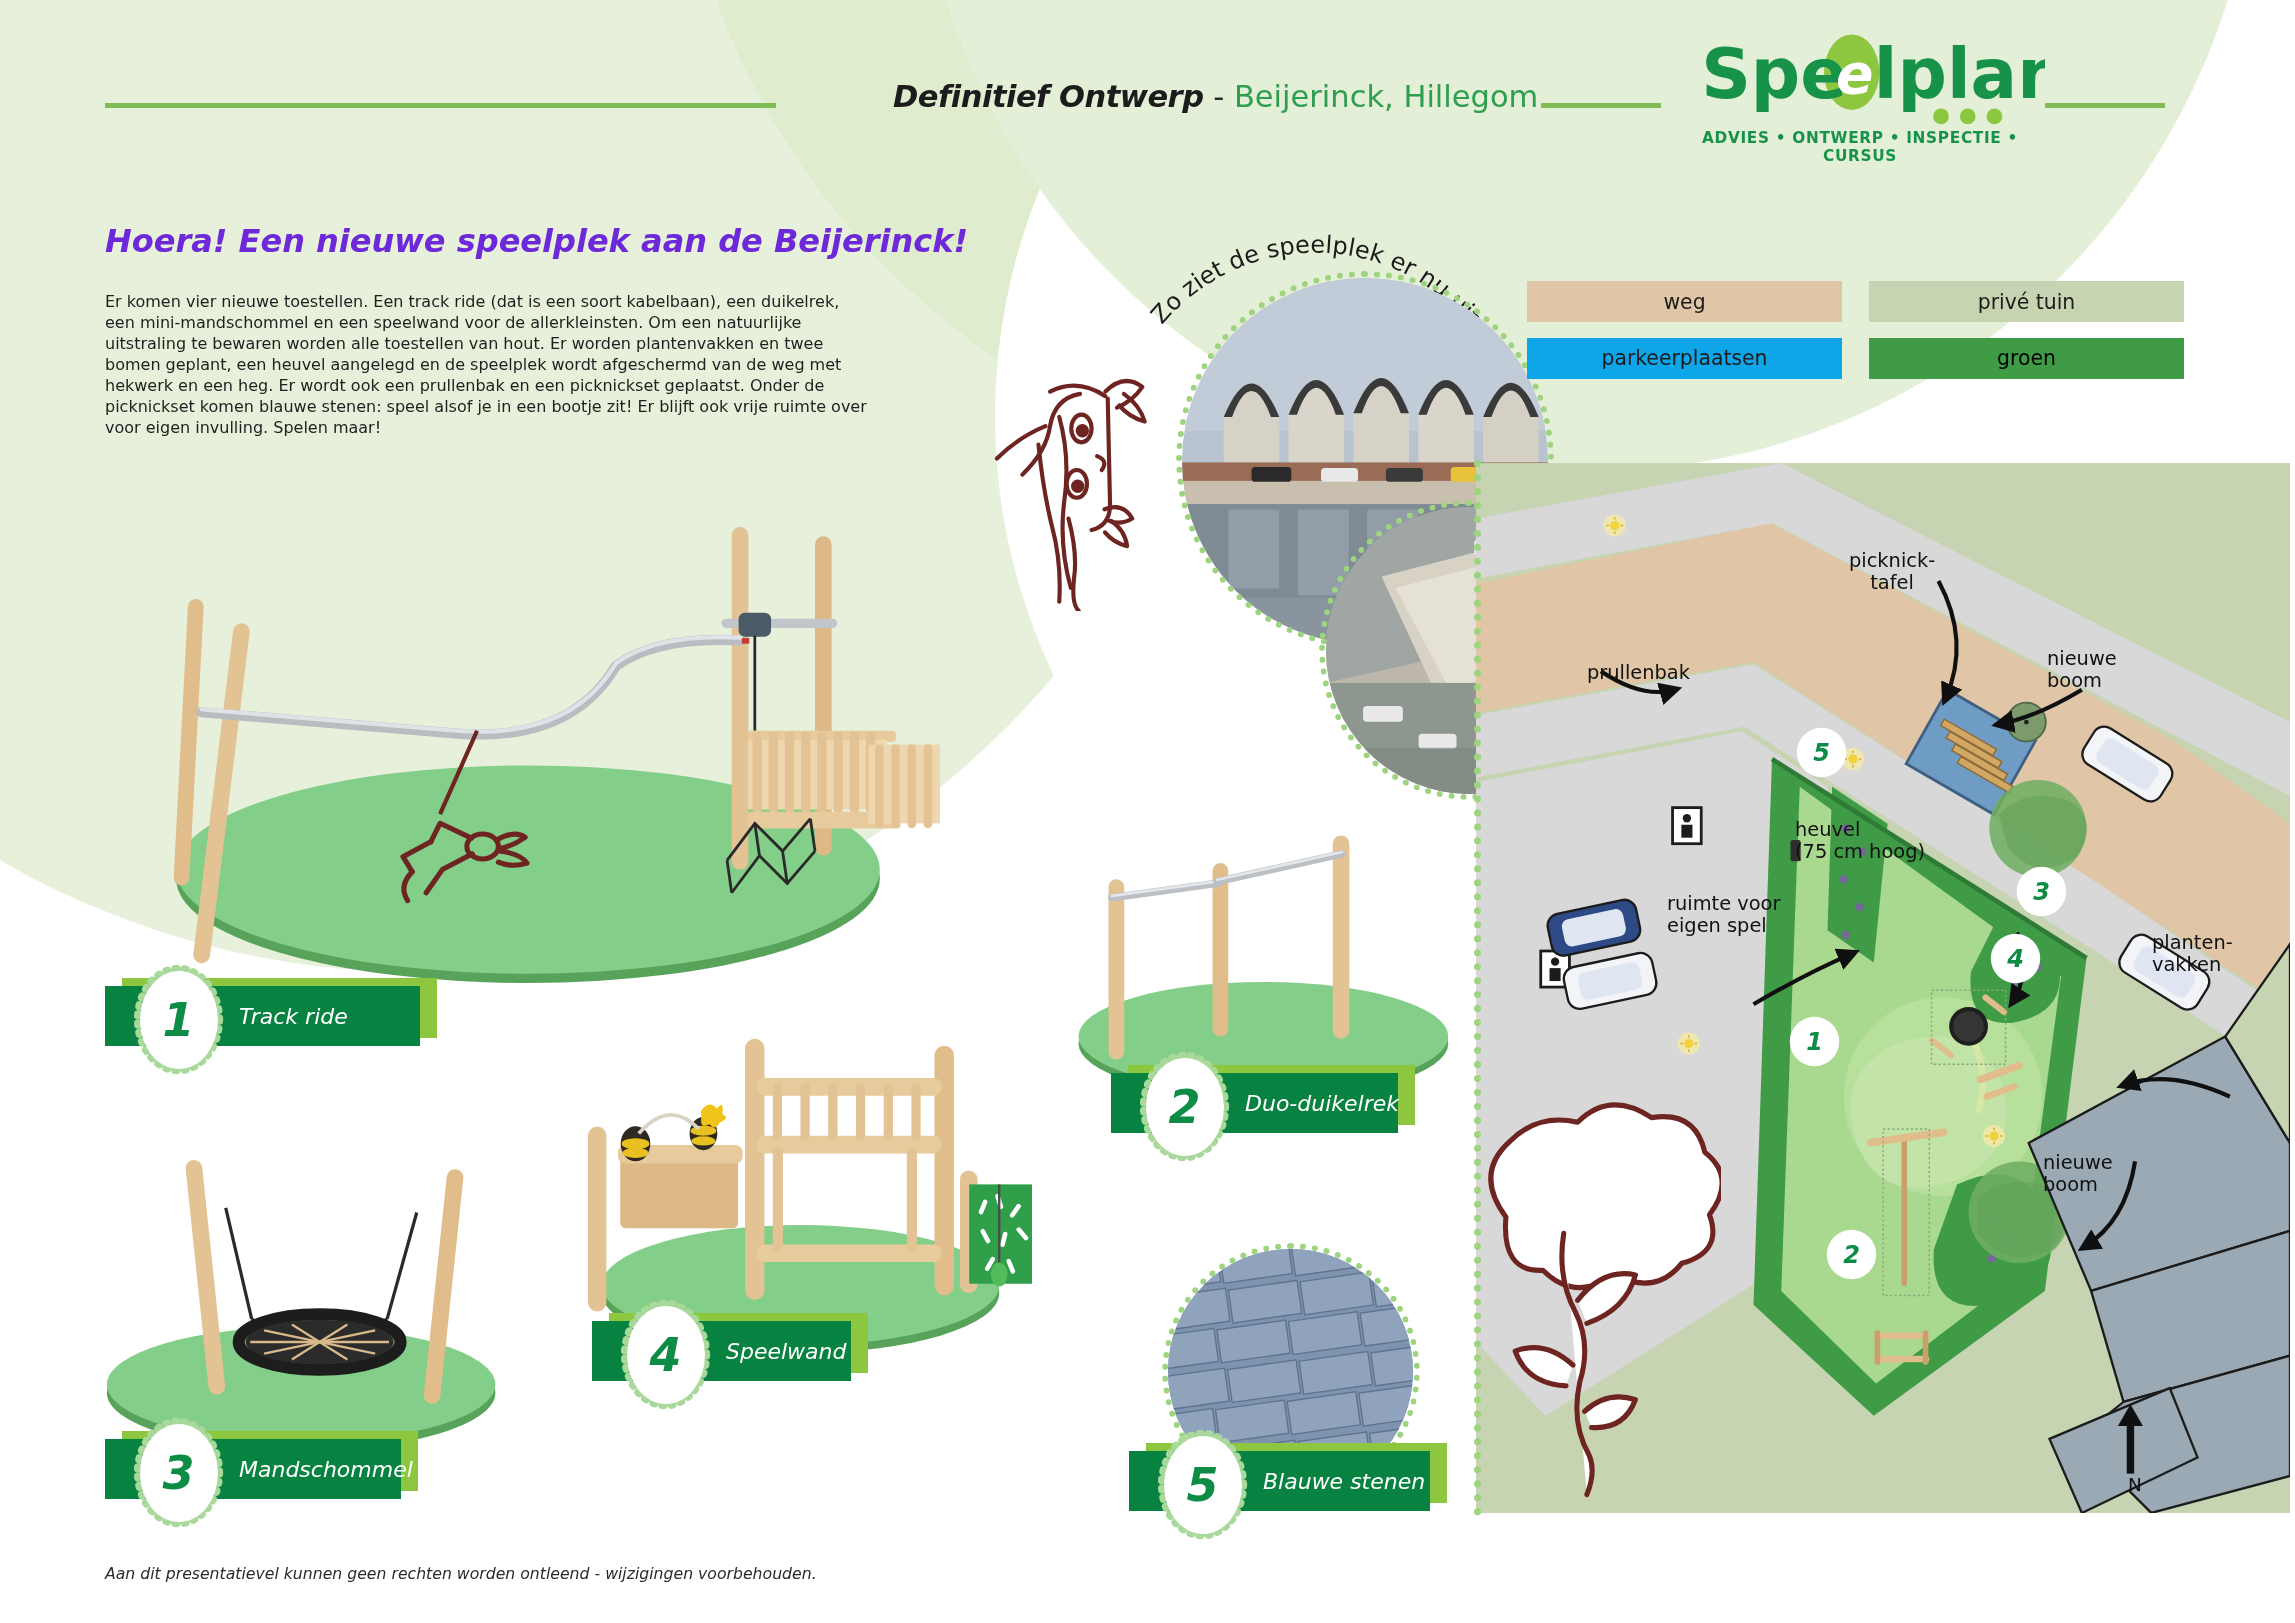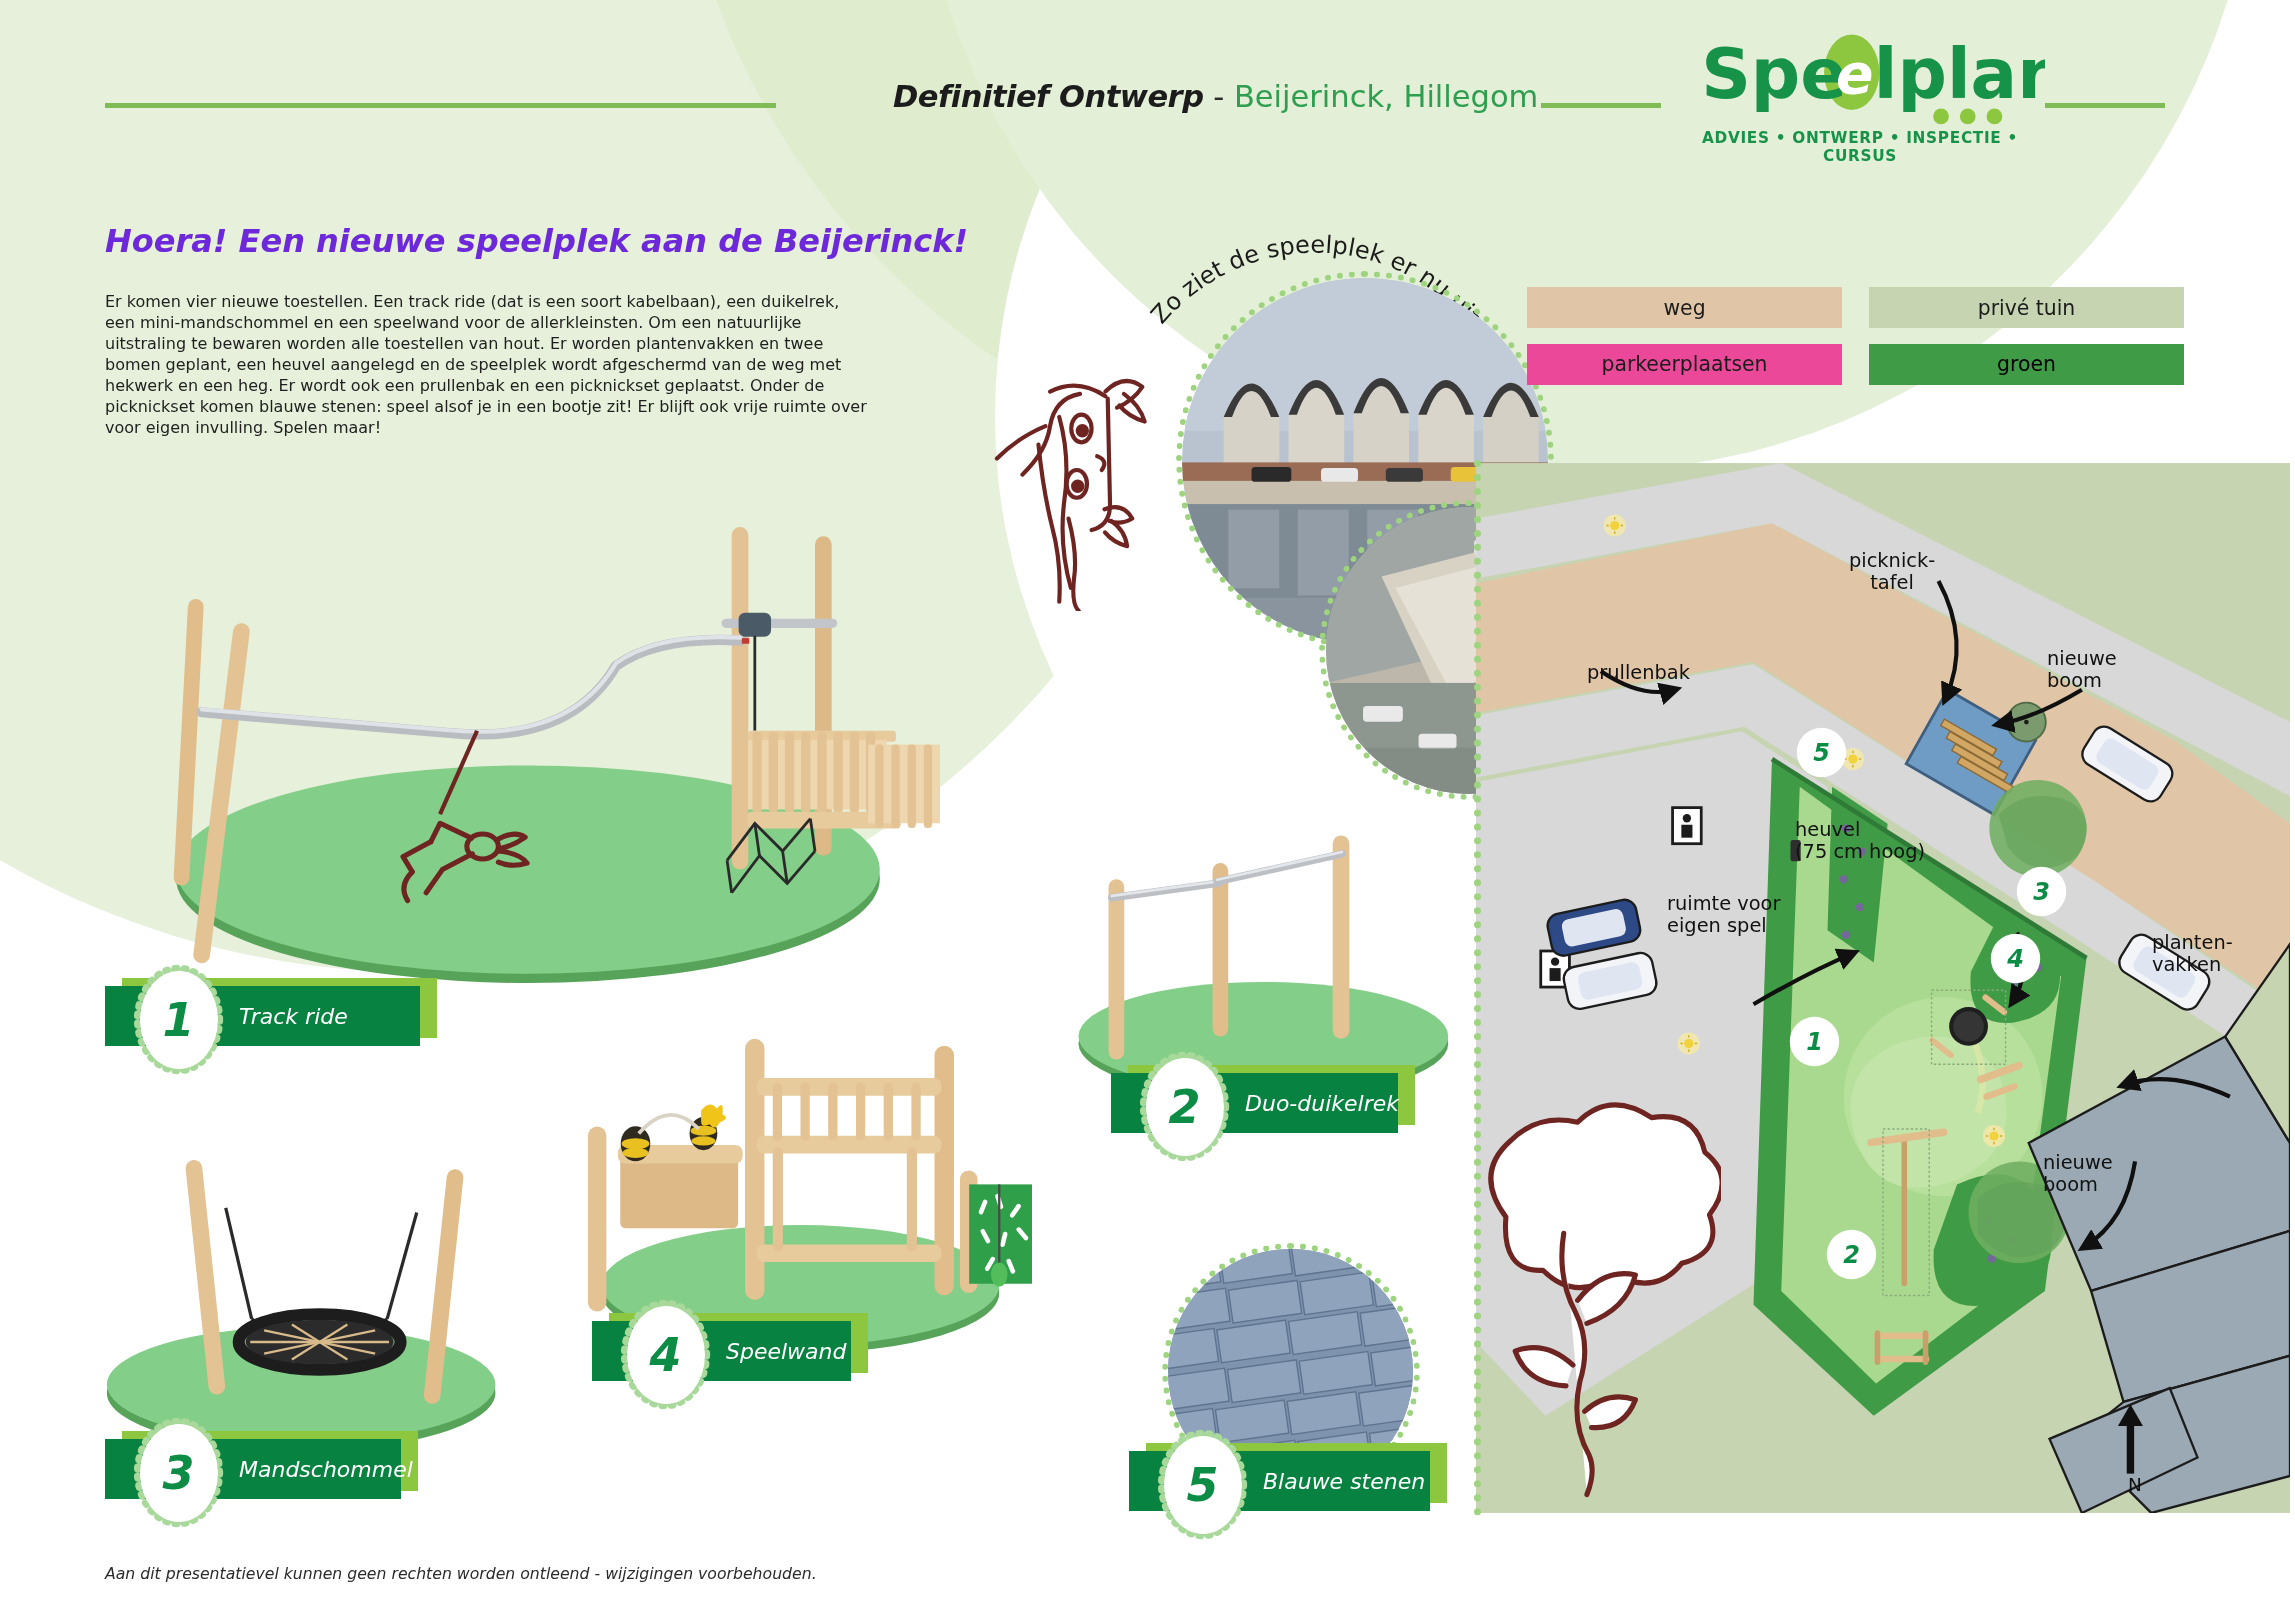--- a/index.html
+++ b/index.html
@@ -43,21 +43,21 @@
   #photo1d{left:1176px;top:271px;width:378px;height:378px;}
   #photo2{left:1326px;top:507px;width:287px;height:287px;}
   #photo2d{left:1319px;top:500px;width:300px;height:300px;}
   #photo3{left:1168px;top:1249px;width:245px;height:245px;}
   #photo3d{left:1162px;top:1243px;width:258px;height:258px;}
 
   .caption-curve{position:absolute;left:1148px;top:213px;width:361px;height:134px;}
   .caption-curve text{font-size:52px;fill:#1b1b1b;font-family:"DejaVu Sans","Liberation Sans",sans-serif;}
 
   
-  .legend{position:absolute;left:1527px;top:287px;width:657px;}
+  .legend{position:absolute;left:1527px;top:281px;width:657px;}
   .legend-row{display:flex;gap:27px;margin-bottom:15.7px;}
   .legend-sw{width:315px;height:41px;display:flex;align-items:center;justify-content:center;
      font-size:20.4px;color:#1c1c1c;}
   .legend-sw.on-dark{color:#000000;}
 
   
   .lab{position:absolute;}
   .lab-shadow{position:absolute;left:16.7px;top:-8.3px;width:100%;height:100%;background:#8dc63f;}
   .lab-bar{position:absolute;left:0;top:0;width:100%;height:100%;background:#088240;}
   .lab-txt{position:absolute;left:134px;top:0;height:100%;display:flex;align-items:center;
@@ -245,21 +245,21 @@
 <div class="legend">
   <div class="legend-row">
     <div class="legend-sw" style="background:#e0c6a6">
         <span>weg</span>
       </div>
     <div class="legend-sw" style="background:#c6d4b2">
         <span>privé tuin</span>
       </div>
   </div>
   <div class="legend-row">
-    <div class="legend-sw" style="background:#ec4899">
+    <div class="legend-sw" style="background:#0ea5e9">
         <span>parkeerplaatsen</span>
       </div>
     <div class="legend-sw on-dark" style="background:#3f9b45">
         <span>groen</span>
       </div>
   </div>
 </div>
 
 <svg style="position:absolute;left:153px;top:527px;width:787px;height:463px;" viewBox="0 0 1700 1000">
   <ellipse cx="810" cy="760" rx="760" ry="225" fill="#57a35a"></ellipse>

